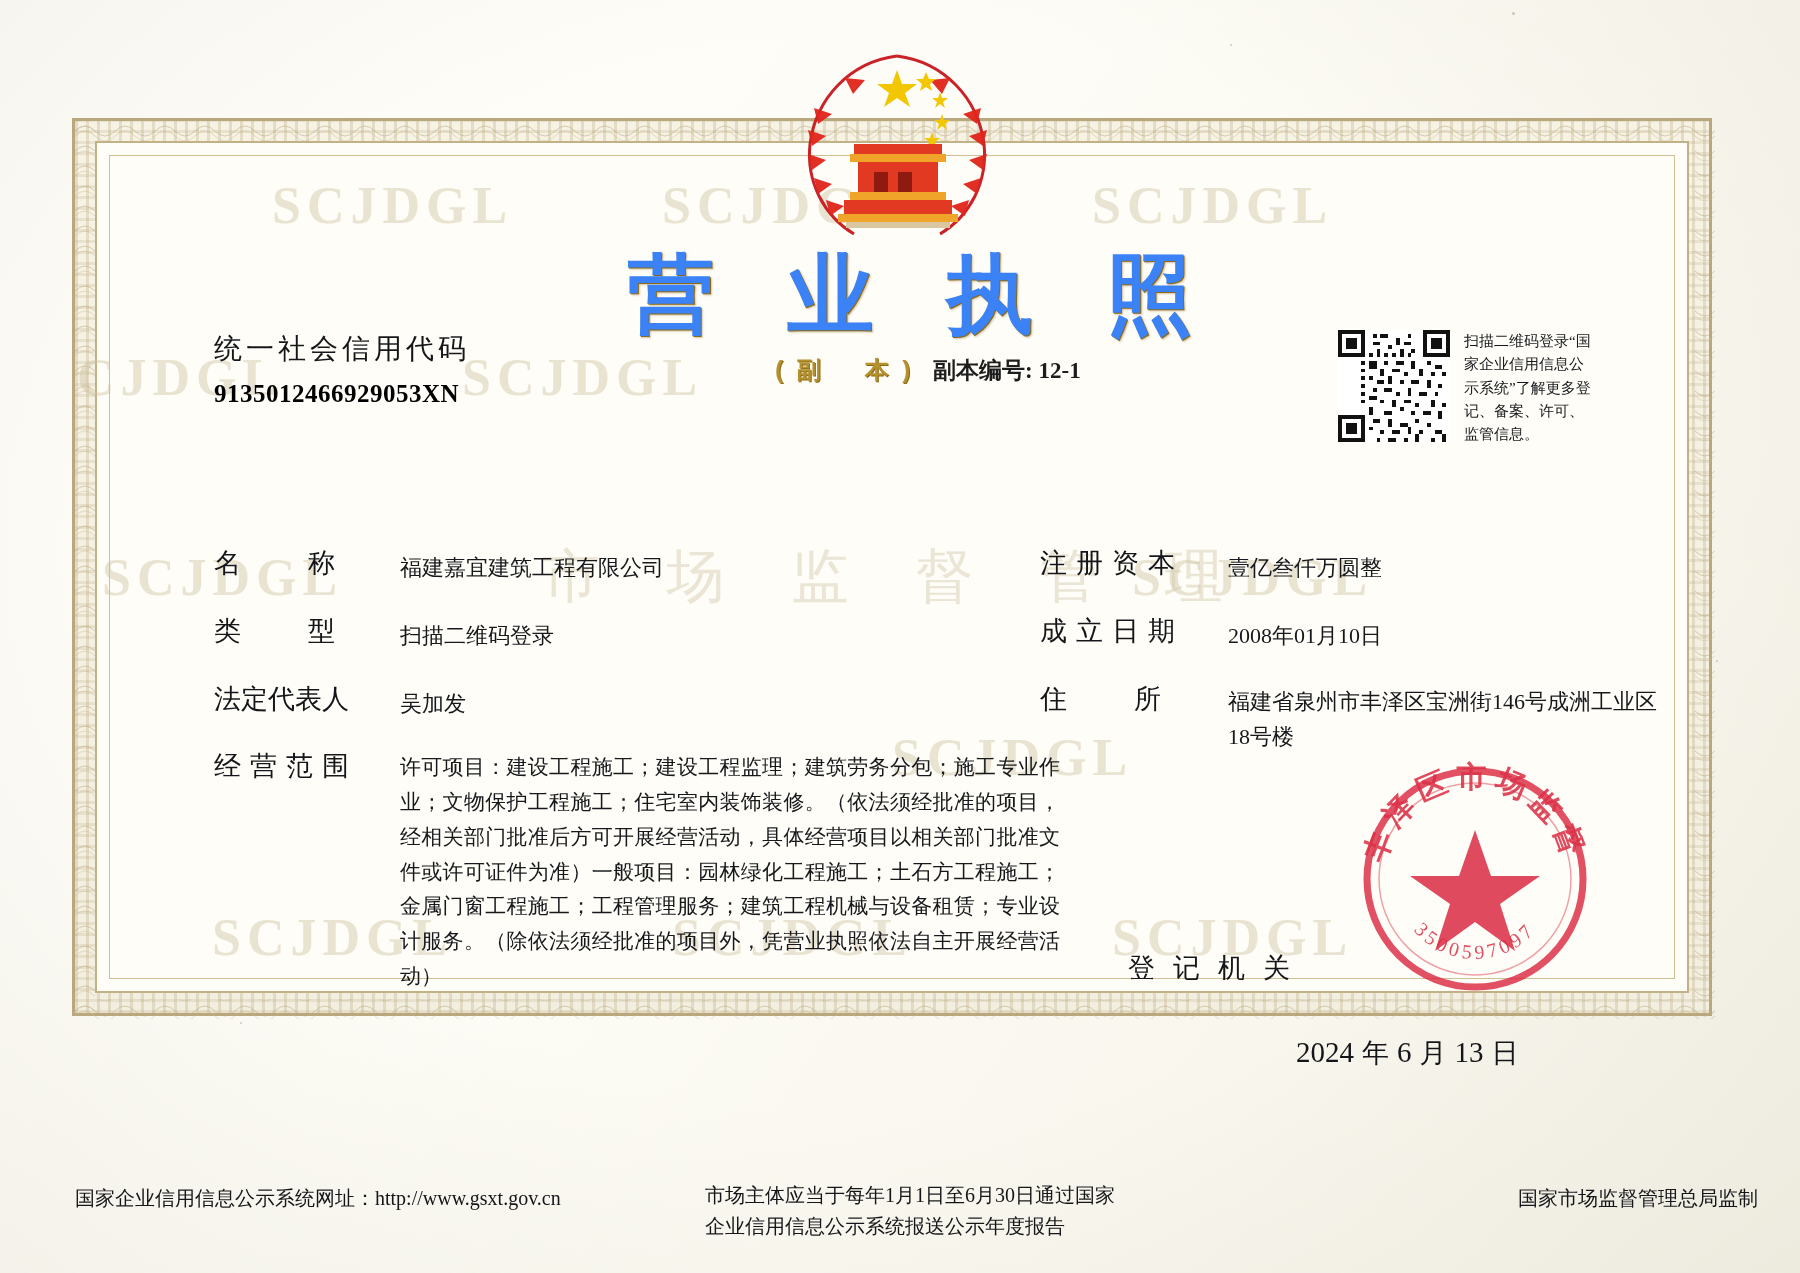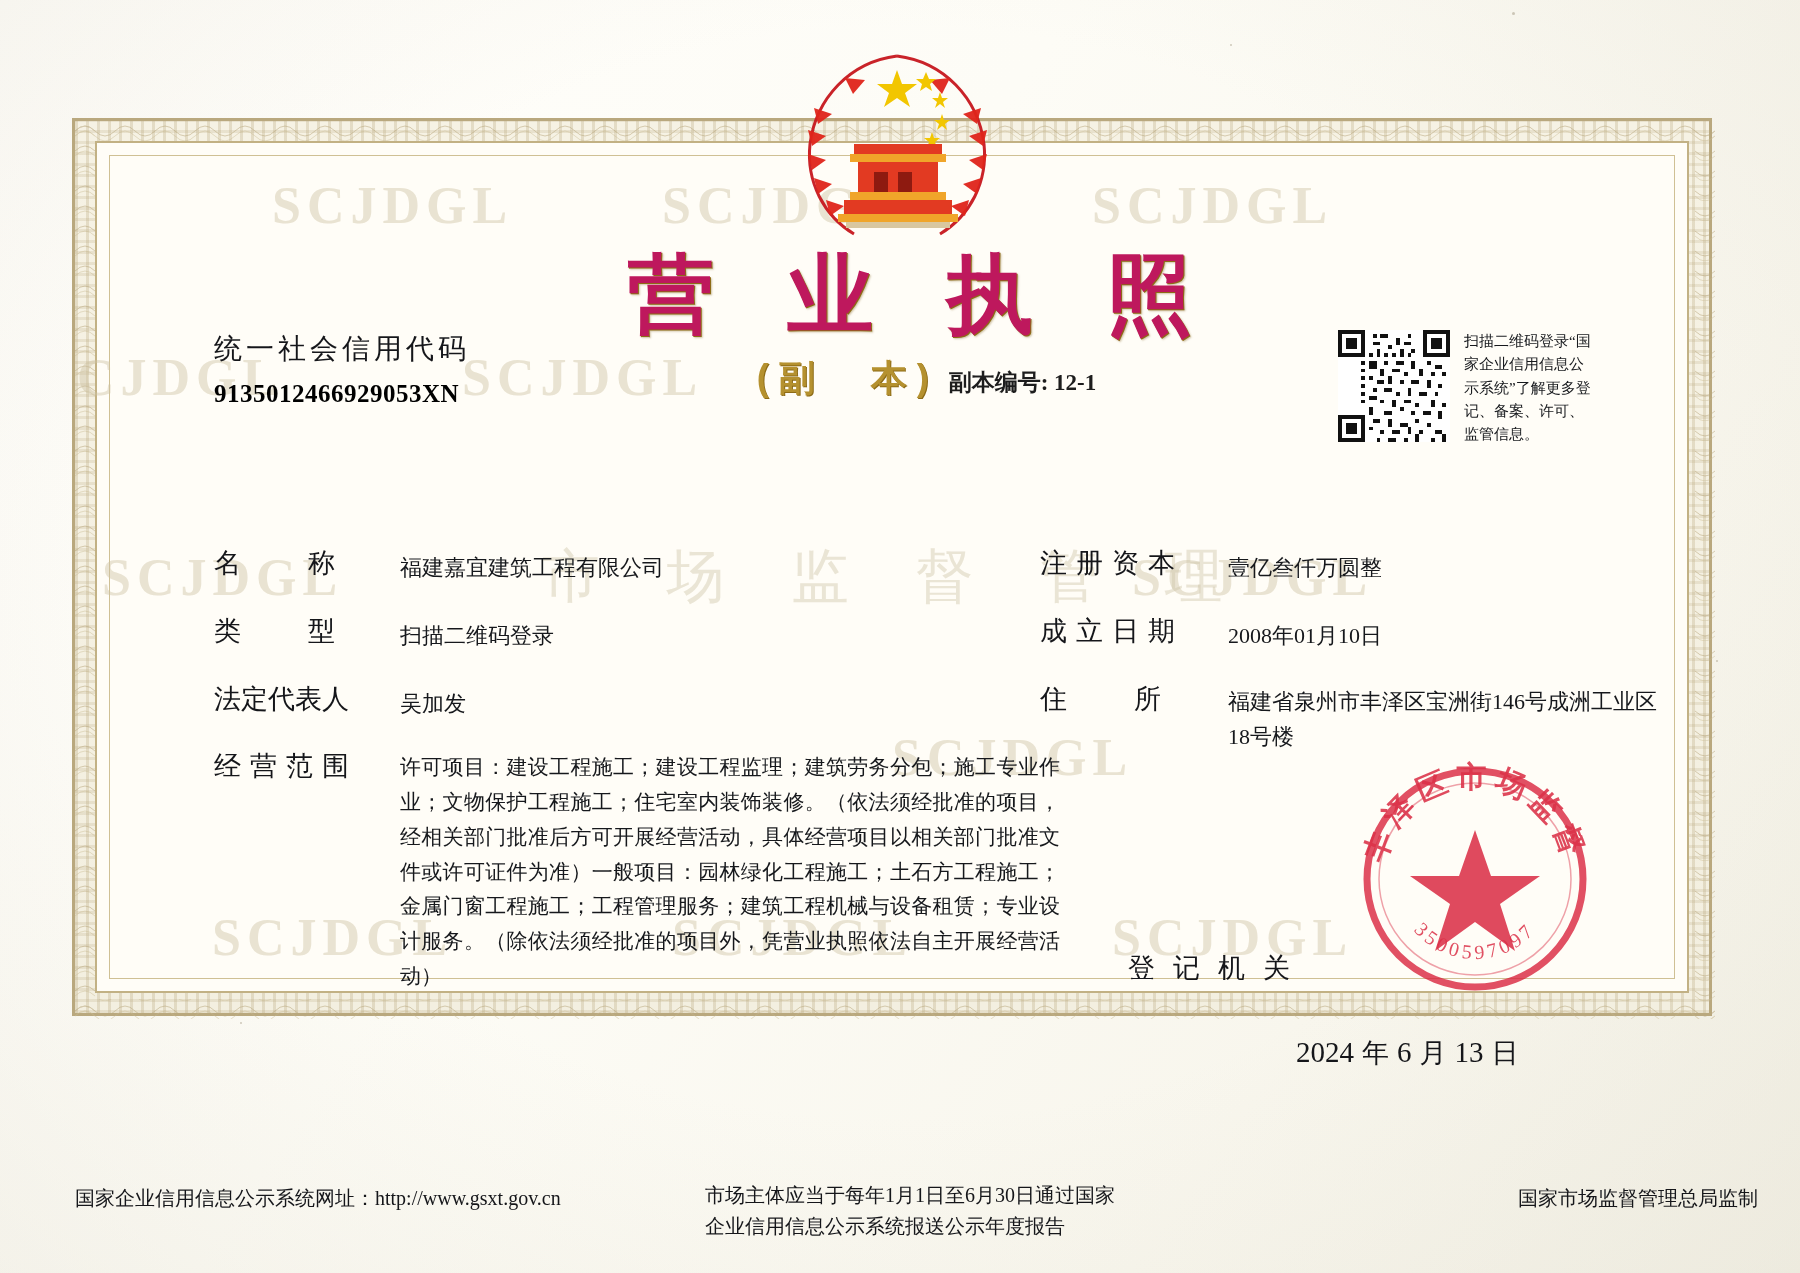--- a/index.html
+++ b/index.html
@@ -114,36 +114,36 @@
     left: 600px;
     top: 250px;
     width: 620px;
     text-align: center;
   }
   #doc-title {
     font-family: "Liberation Serif", serif;
     font-weight: bold;
     font-size: 86px;
     letter-spacing: 26px;
-    color: #be185d;
+    color: #3b82f6;
     text-shadow: 1px 1px 0 #8d6b16, 2px 2px 2px rgba(120,90,20,0.35);
     padding-left: 26px;
     line-height: 1.05;
   }
   #subtitle-row {
     margin-top: 14px;
     display: flex;
     align-items: baseline;
     justify-content: center;
     gap: 10px;
   }
   #copy-label {
-    font-family: Liberation Sans, sans-serif;
+    font-family: Liberation Mono, monospace;
     font-weight: bold;
-    font-size: 36px;
+    font-size: 24px;
     color: #b5912f;
     letter-spacing: 10px;
     text-shadow: 1px 1px 0 #8d6b16;
     margin-left: 33px;
   }
   #copy-no {
     font-family: "Liberation Serif", serif;
     font-size: 23px;
     color: #1d1d1d;
     font-weight: bold;

